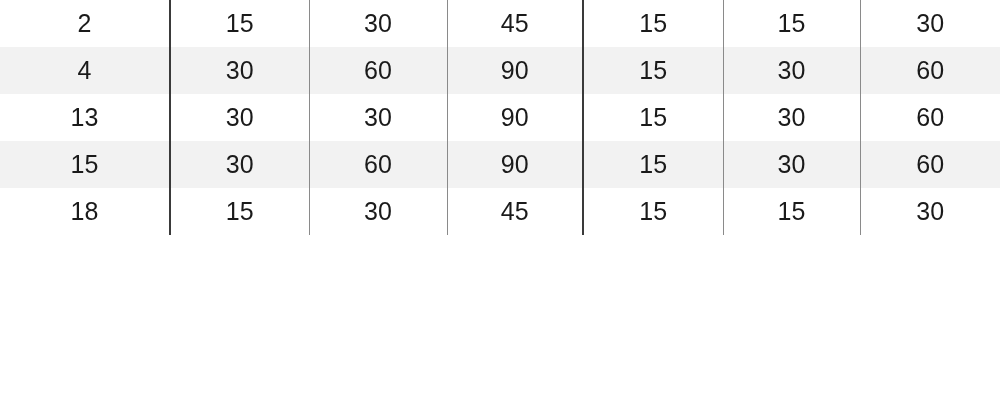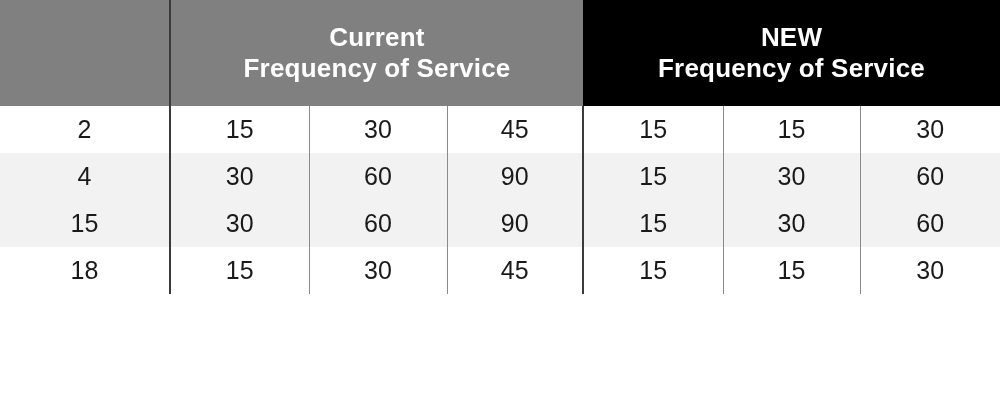--- a/index.html
+++ b/index.html
@@ -114,46 +114,44 @@
     <colgroup>
       <col class="c-busline">
       <col class="c-cur-peak">
       <col class="c-cur-mid">
       <col class="c-cur-eve">
       <col class="c-new-peak">
       <col class="c-new-mid">
       <col class="c-new-eve">
     </colgroup>
     <thead>
-      <tr class="group-header">
-        <th class="gh-blank"></th>
-        <th class="gh-current" colspan="3">
-          <div>Current</div>
-          <div>Frequency of Service</div>
-        </th>
-        <th class="gh-new" colspan="3">
-          <div>NEW</div>
-          <div>Frequency of Service</div>
-        </th>
-      </tr>
     </thead>
     <tbody>
       <tr>
         <td class="busline-cell">2</td>
         <td>15</td>
         <td>30</td>
         <td>45</td>
         <td class="thick-left">15</td>
         <td>15</td>
         <td class="last-col">30</td>
       </tr>
       <tr class="alt">
         <td class="busline-cell">4</td>
         <td>30</td>
         <td>60</td>
+        <td>90</td>
+        <td class="thick-left">15</td>
+        <td>30</td>
+        <td class="last-col">60</td>
+      </tr>
+      <tr>
+        <td class="busline-cell">13</td>
+        <td>30</td>
+        <td>30</td>
         <td>90</td>
         <td class="thick-left">15</td>
         <td>30</td>
         <td class="last-col">60</td>
       </tr>
       <tr class="alt">
         <td class="busline-cell">15</td>
         <td>30</td>
         <td>60</td>
         <td>90</td>

